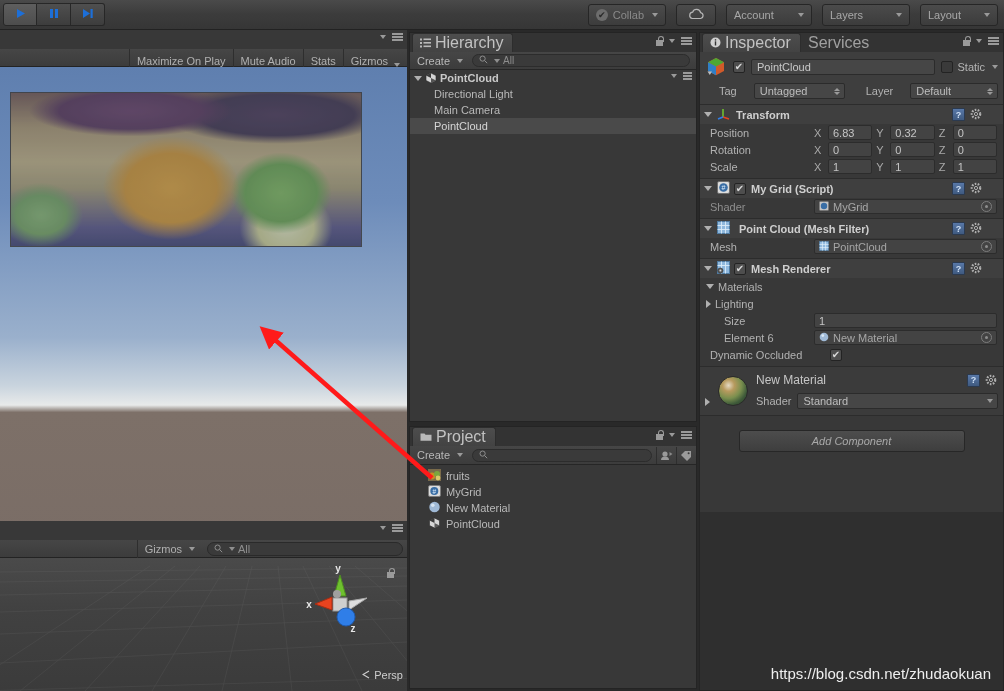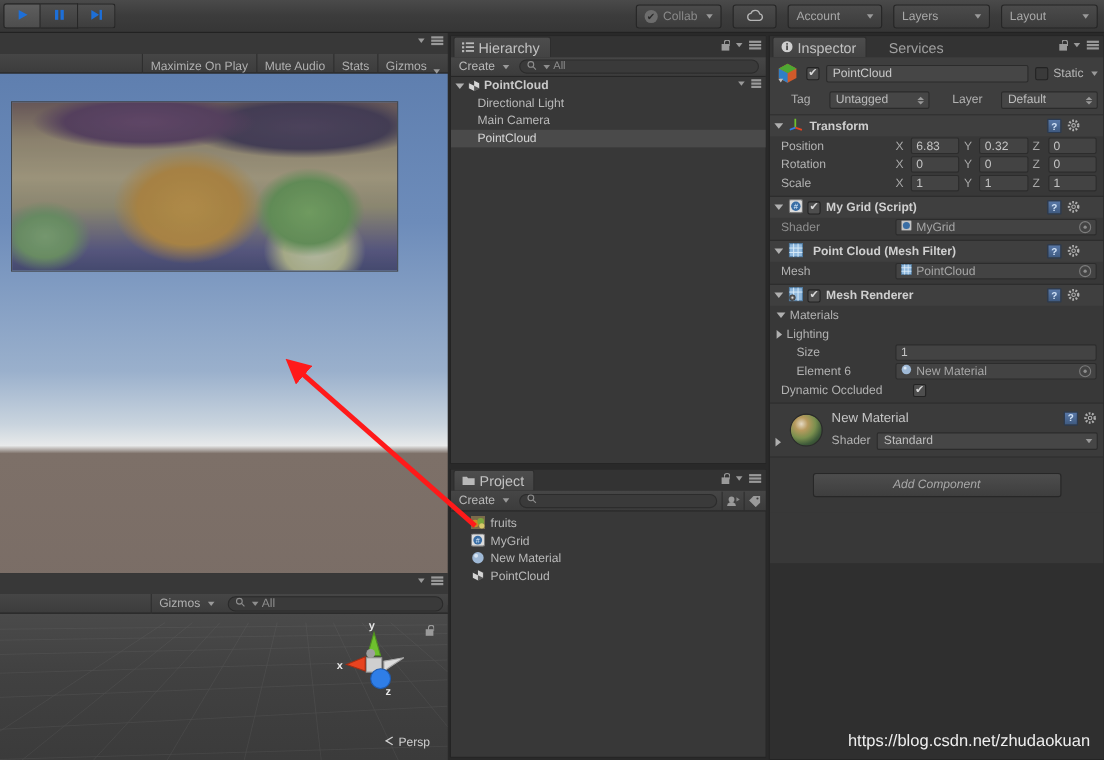--- a/index.html
+++ b/index.html
@@ -36,28 +36,28 @@
     height: 22px; border: 1px solid #262626; border-radius: 3px;
     background: linear-gradient(to bottom,#4b4b4b,#3c3c3c);
     display: flex; align-items: center; padding: 0 7px; gap: 5px;
     color: #a8a8a8; font-size: 11px; white-space: nowrap;
   }
   .tb-btn.dim { color: #8a8a8a; }
   .caret { width: 0; height: 0; border-left: 3.5px solid transparent; border-right: 3.5px solid transparent; border-top: 4px solid #9a9a9a; margin-left: 3px; }
   .collab-check { width: 12px; height: 12px; border-radius: 50%; background: #6d6d6d; display:flex; align-items:center; justify-content:center; color:#2a2a2a; font-size:9px; }
   .w-account { width: 86px; justify-content: space-between; }
   .w-layers { width: 88px; justify-content: space-between; }
-  .w-layout { width: 88px; justify-content: space-between; }
+  .w-layout { width: 78px; justify-content: space-between; }
   .w-cloud { width: 40px; justify-content: center; }
   .ptab {
     position: absolute; top: 0; height: 19px;
     background: linear-gradient(to bottom,#4d4d4d,#434343);
     border-radius: 3px 3px 0 0;
     display: flex; align-items: center; gap: 4px; padding: 0 9px 0 7px;
-    color: #c2c2c2; font-size: 13px;
+    color: #c2c2c2; font-size: 16px;
     border: 1px solid #2d2d2d; border-bottom: none;
   }
   .ptab.inactive { background: transparent; border-color: transparent; color: #a0a0a0; }
   .tabicons { position: absolute; right: 4px; top: 3px; display: flex; gap: 5px; align-items: center; }
   .lockico { width: 9px; height: 10px; position: relative; }
   .lockico:before { content:''; position:absolute; left:1px; top:4px; width:7px; height:6px; background:#9a9a9a; }
   .lockico:after { content:''; position:absolute; left:2.5px; top:0px; width:4px; height:5px; border:1.5px solid #9a9a9a; border-bottom:none; border-radius:3px 3px 0 0; }
   .hamburger { display:flex; flex-direction:column; gap:1.5px; }
   .hamburger i { display:block; width:11px; height:1.5px; background:#9a9a9a; }
   .hamburger.small i { width: 9px; }
@@ -322,21 +322,21 @@
         <text x="37" y="12" fill="#e8e8e8" font-size="10" font-family="Liberation Sans" font-weight="bold" text-anchor="middle">y</text>
         <text x="8" y="48" fill="#e8e8e8" font-size="10" font-family="Liberation Sans" font-weight="bold" text-anchor="middle">x</text>
         <text x="52" y="72" fill="#e8e8e8" font-size="10" font-family="Liberation Sans" font-weight="bold" text-anchor="middle">z</text>
         <rect x="32" y="38" width="14" height="13" fill="#cfcfcf" stroke="#9b9b9b"></rect>
         <polygon points="39,15 45,36 33,36" fill="#6ec02e" stroke="#4f8f20"></polygon>
         <polygon points="14,44 31,37 31,50" fill="#e8431f" stroke="#a82d12"></polygon>
         <polygon points="66,38 48,41 48,50" fill="#dedede" stroke="#a9a9a9"></polygon>
         <circle cx="45" cy="57" r="9" fill="#2f7ee8" stroke="#1f5bb0"></circle>
         <circle cx="36" cy="34" r="4" fill="#9f9f9f"></circle>
       </svg>
-      <div style="position:absolute; right:16px; bottom:10px; display:flex; align-items:flex-start; gap:3px; color:#cfcfcf; font-size:11px;">
+      <div style="position:absolute; right:4px; bottom:10px; display:flex; align-items:flex-start; gap:3px; color:#cfcfcf; font-size:11px;">
         <span>
           <svg width="9" height="9" viewBox="0 0 9 9">
               <polyline points="7,1 1,4.5 7,8" fill="none" stroke="#cfcfcf" stroke-width="1.2"></polyline>
             </svg>
         </span>
         <span>Persp</span>
       </div>
     </div>
   </div>
 

